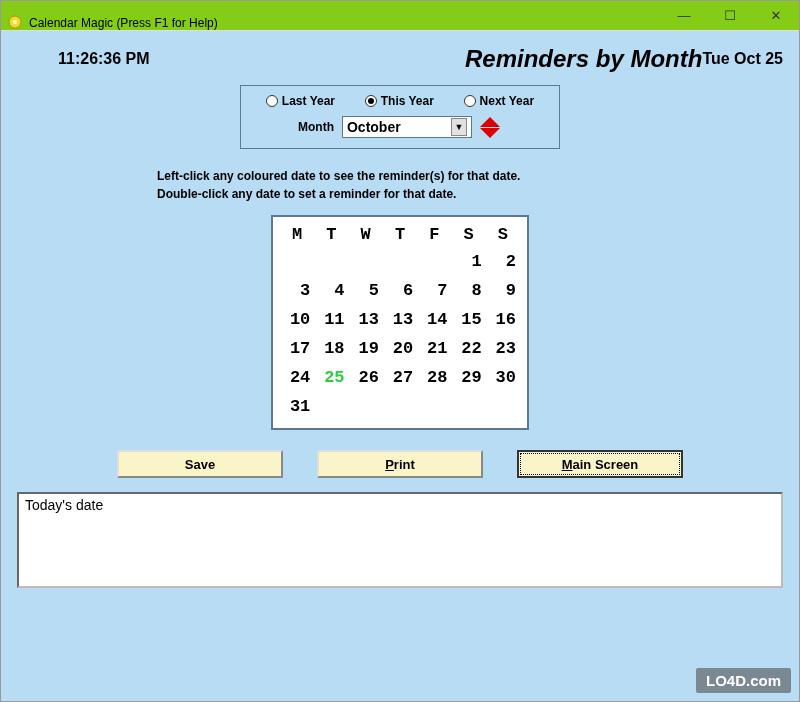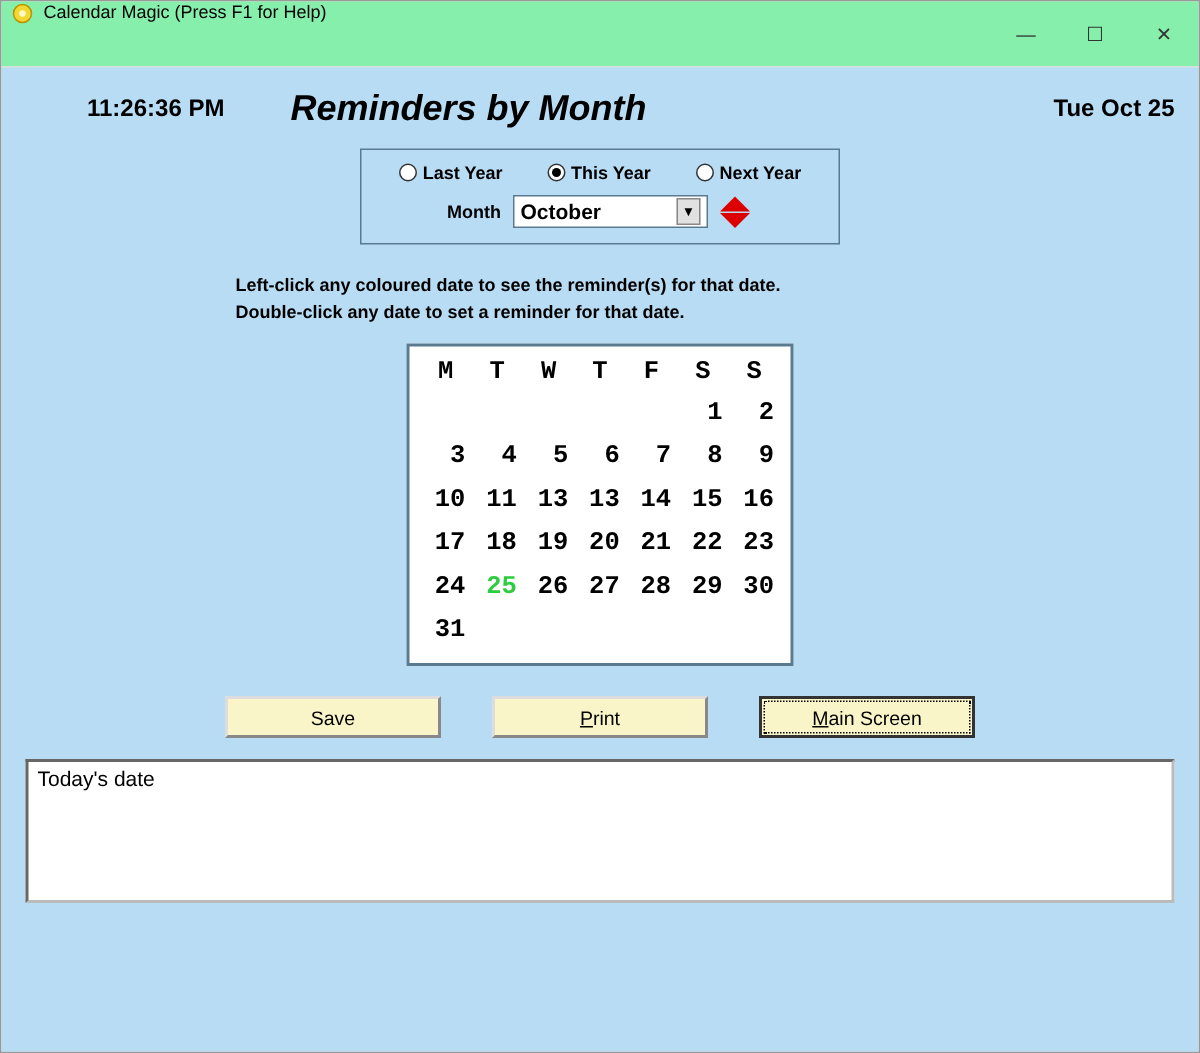--- a/index.html
+++ b/index.html
@@ -14,24 +14,24 @@
   }
   .window {
     width: 800px;
     height: 702px;
     border: 1px solid #999;
     background: #fff;
     display: flex;
     flex-direction: column;
   }
   .titlebar {
-    height: 44px;
-    background: #86efac;
-    display: flex;
-    align-items: flex-start;
+    height: 30px;
+    background: #84cc16;
+    display: flex;
+    align-items: flex-end;
     padding: 0 0 0 6px;
     border-bottom: 1px solid #ddd;
   }
   .titlebar .app-icon {
     width: 16px; height: 16px;
     margin-right: 6px;
   }
   .titlebar .title-text {
     font-size: 12px;
     color: #000;
@@ -69,21 +69,21 @@
     font-size: 16px;
     font-weight: bold;
     color: #000;
     margin-left: 41px;
   }
   .page-title {
     font-size: 24px;
     font-weight: bold;
     font-style: italic;
     color: #000;
-    text-align: left;
+    text-align: right;
     flex: 1;
     padding-left: 44px;
   }
   .date-label {
     font-size: 16px;
     font-weight: bold;
     color: #000;
   }
   .year-month-box {
     width: 320px;
@@ -197,26 +197,26 @@
     cursor: pointer;
   }
   .cal-cell.today { color: #2ecc40; }
   .buttons-row {
     display: flex;
     justify-content: center;
     gap: 34px;
     margin: 20px 0 14px 0;
   }
   .btn {
-    width: 144px;
+    width: 166px;
     height: 28px;
     background: #f9f5c8;
     border: 2px outset #ddd;
     font-size: 13px;
-    font-weight: normal;
+    font-weight: bold;
     display: flex;
     align-items: center;
     justify-content: center;
     color: #000;
   }
   .btn.focus {
     outline: 1px dotted #000;
     outline-offset: -4px;
     border: 2px solid #333;
   }
@@ -368,14 +368,15 @@
       </div>
       <div class="btn focus">
         <span><span class="ul">M</span><span id="main-rest">ain Screen</span></span>
       </div>
     </div>
 
     <div class="reminder-area">
       <span>Today's date</span>
     </div>
 
+    <div class="watermark">LO4D.com</div>
   </div>
 </div>
 
 </body></html>

